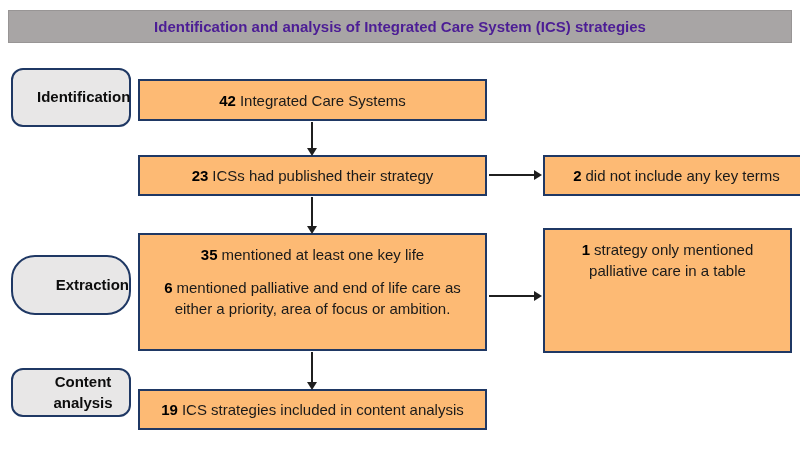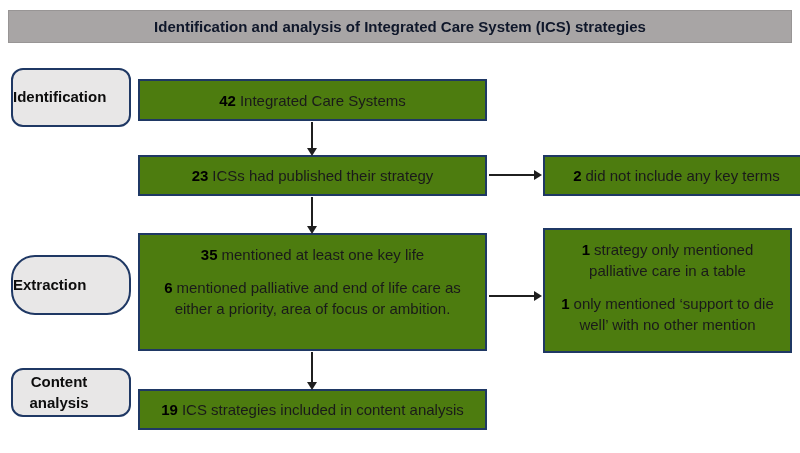--- a/index.html
+++ b/index.html
@@ -23,51 +23,51 @@
     width: 784px; height: 33px;
     background: #a8a5a5;
     border: 1px solid #989595;
     border-radius: 0;
     box-sizing: border-box;
     display: flex;
     align-items: center;
     justify-content: center;
     font-size: 15px;
     font-weight: bold;
-    color: #0f172a;
+    color: #4c1d95;
   }
 
   
   .stage {
     position: absolute;
     left: 11px;
     width: 120px;
     background: #e8e7e7;
     border: 2px solid #1f3864;
     border-radius: 12px;
     box-sizing: border-box;
     display: flex;
     align-items: center;
-    justify-content: flex-start;
+    justify-content: flex-end;
     text-align: center;
     font-size: 15px;
     font-weight: bold;
     color: #0d0d0d;
     line-height: 1.35;
   }
   .stage span { display: inline-block; max-width: 92px; }
   .stage-identification { top: 68px;  height: 59px; }
   .stage-screening      { top: 146px; height: 56px; }
   .stage-extraction     { top: 255px; height: 60px; border-radius: 24px; }
   .stage-content        { top: 368px; height: 49px; }
 
   
   .box {
     position: absolute;
-    background: #4d7c0f;
+    background: #fdba74;
     border: 2px solid #1f3864;
     box-sizing: border-box;
     display: flex;
     align-items: center;
     justify-content: center;
     text-align: center;
     font-size: 15px;
     color: #1a1a1a;
     line-height: 1.4;
     padding: 4px 10px;
@@ -158,21 +158,20 @@
   <div class="box box-content">
     <span><b>19</b><span>ICS strategies included in content analysis</span></span>
   </div>
 
   <div class="box rbox-screening">
     <span><b>2</b><span>did not include any key terms</span></span>
   </div>
 
   <div class="box rbox-extraction box-multi">
     <p><b>1</b><span>strategy only mentioned palliative care in a table</span></p>
-    <p><b>1</b><span>only mentioned ‘support to die well’ with no other mention</span></p>
   </div>
 
   <div class="varrow varrow-1"></div>
   <div class="varrow varrow-2"></div>
   <div class="varrow varrow-3"></div>
   <div class="harrow harrow-screening"></div>
   <div class="harrow harrow-extraction"></div>
 
 </div>
 

